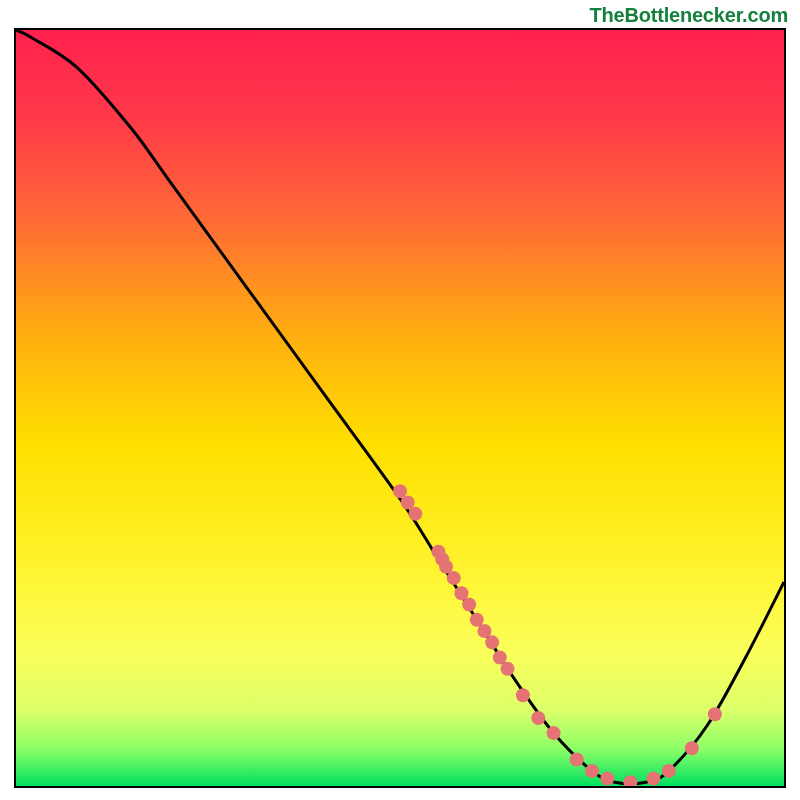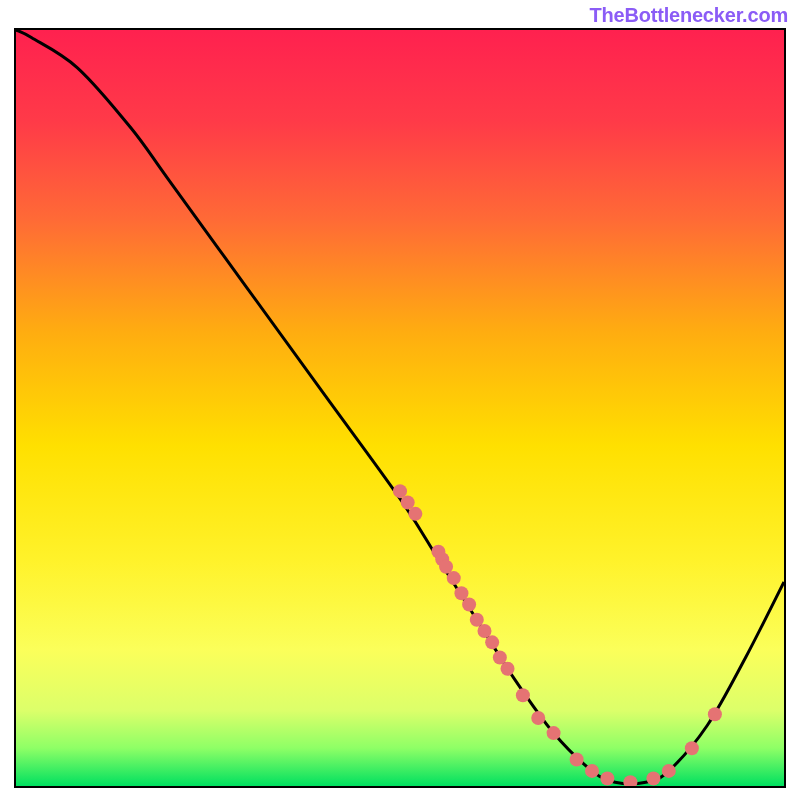--- a/index.html
+++ b/index.html
@@ -9,21 +9,21 @@
     width: 800px;
     height: 800px;
     position: relative;
     font-family: Arial, sans-serif;
   }
   .attribution {
     position: absolute;
     top: 4px;
     right: 12px;
     font-size: 20px;
-    color: #8b5cf6;
+    color: #15803d;
     font-weight: 600;
     letter-spacing: -0.2px;
   }
   .plot-area {
     position: absolute;
     left: 14px;
     top: 28px;
     width: 772px;
     height: 760px;
     border: 2px solid #000000;

